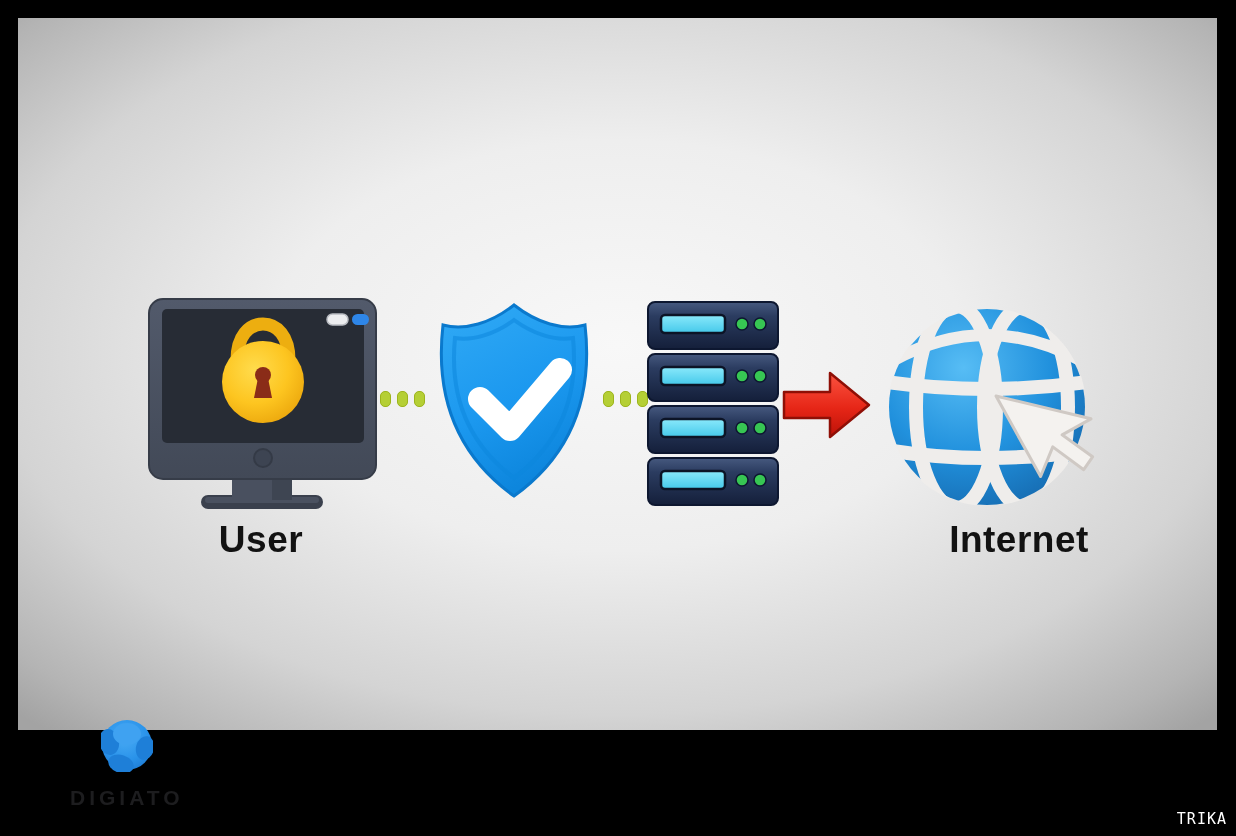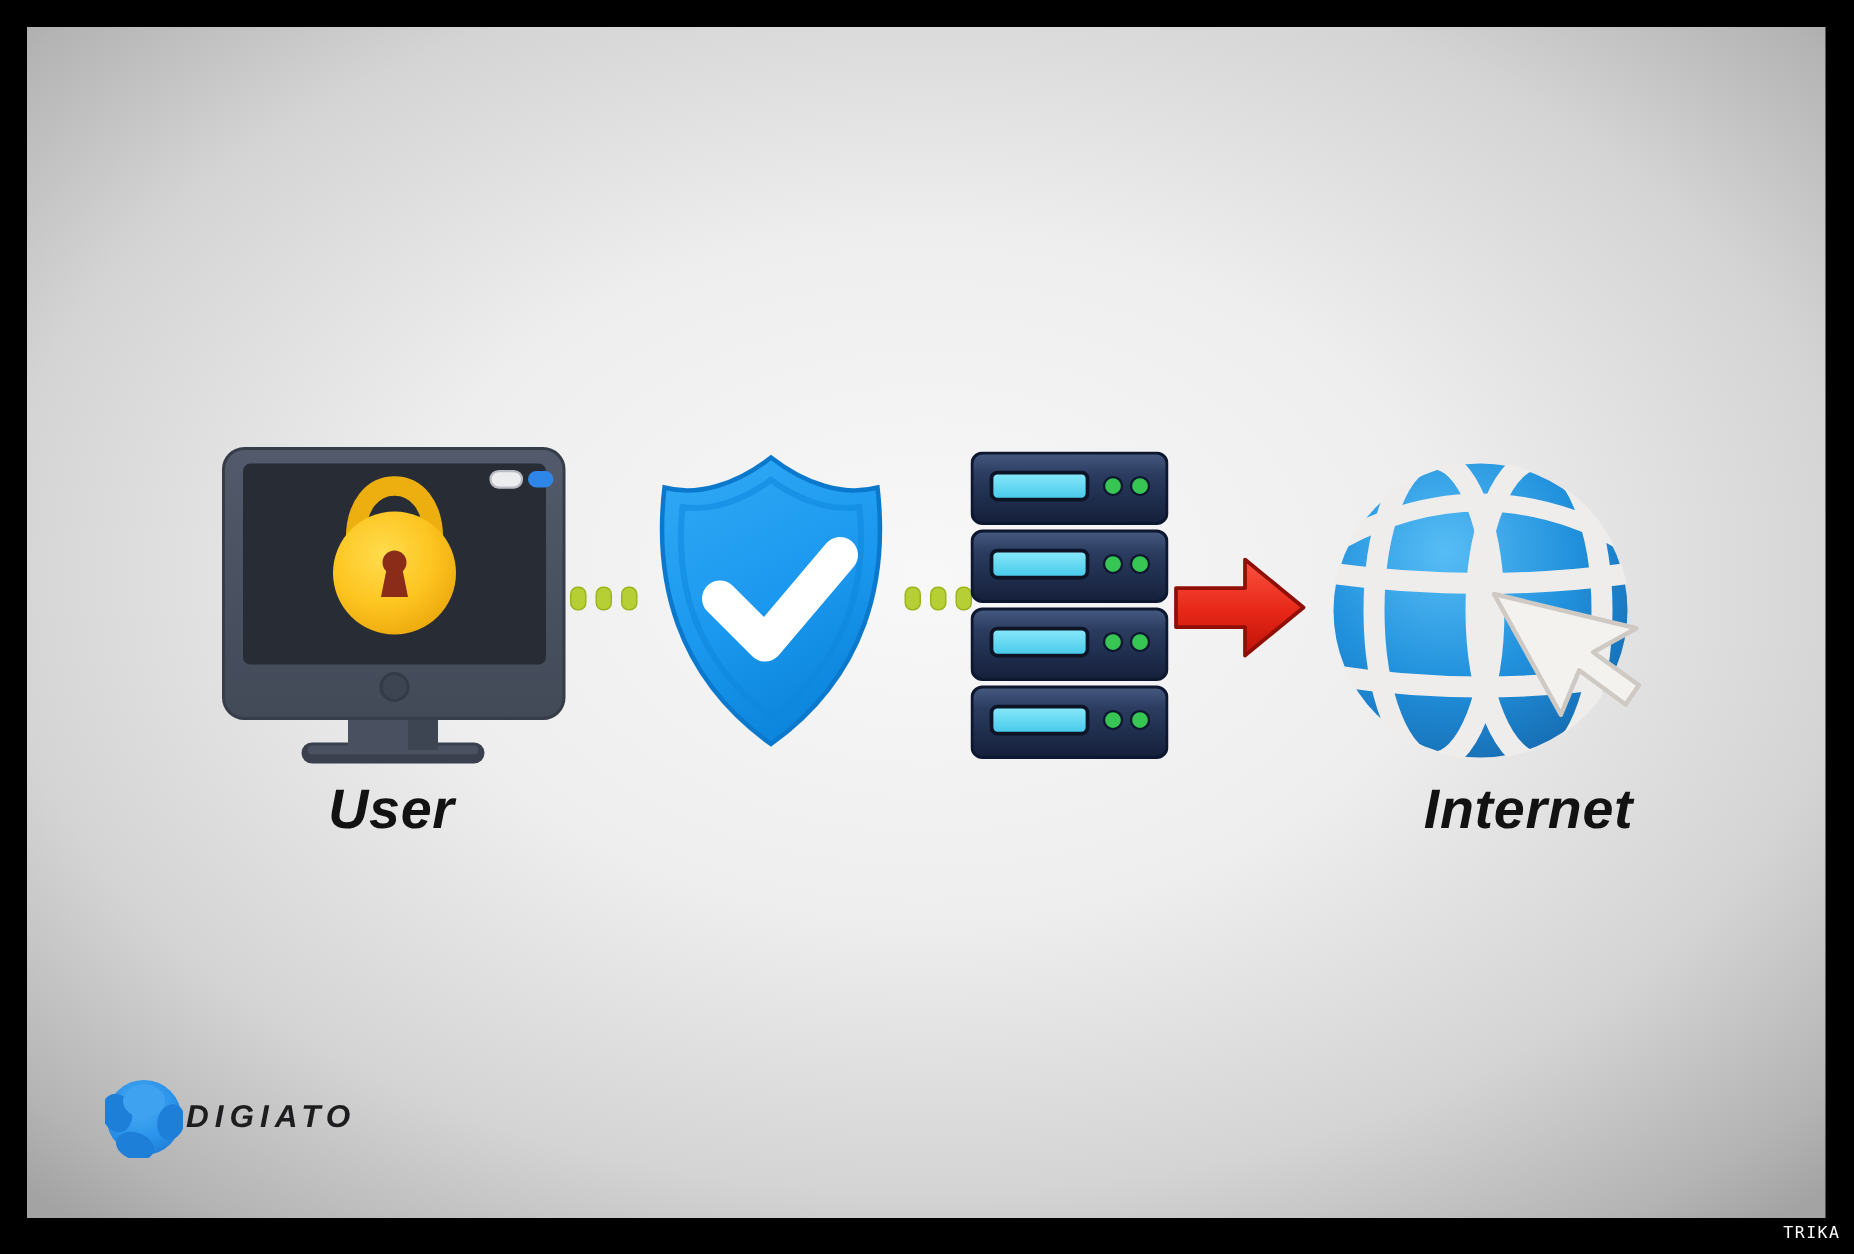--- a/index.html
+++ b/index.html
@@ -1,38 +1,37 @@
 <!DOCTYPE html>
 <html><head>
 <meta charset="utf-8">
 <style>
   html,body{margin:0;padding:0;}
   body{
     width:1236px;height:836px;position:relative;background:#000;
     font-family:"Liberation Sans", sans-serif;overflow:hidden;
   }
   .canvas{
-    position:absolute;left:18px;top:18px;width:1199px;height:794px;
+    position:absolute;left:18px;top:18px;width:1199px;height:712px;
     background:radial-gradient(ellipse 72% 72% at 50% 46%, #f8f8f8 0%, #eeeeee 40%, #d4d4d4 72%, #b4b4b4 92%, #a3a3a3 100%);
-    font-style:italic;
   }
   .abs{position:absolute;}
   .node-label{
     position:absolute;width:200px;text-align:center;
     font-size:37px;font-weight:bold;color:#121212;letter-spacing:0.5px;
   }
   .dots{position:absolute;display:flex;gap:6px;}
   .dot{width:11px;height:16px;border-radius:5px;background:#b5cf35;border:1px solid #9db41c;box-sizing:border-box;}
-  .logo{position:absolute;left:52px;top:700px;display:flex;align-items:center;gap:2px;}
+  .logo{position:absolute;left:52px;top:700px;display:flex;align-items:center;gap:14px;flex-direction:column;}
   .logo-text{
     font-size:21px;font-weight:bold;color:#1d1d1f;letter-spacing:4px;
   }
   .watermark{
     position:absolute;right:9px;bottom:8px;color:#ffffff;
-    font-family:"DejaVu Sans Mono", monospace;font-size:11px;letter-spacing:1px;
+    font-family:"DejaVu Sans Mono", monospace;font-size:15px;letter-spacing:1px;
   }
 </style>
 </head>
 <body>
 
 <div class="canvas">
 
   <svg class="abs" style="left:130px;top:280px;" width="230" height="216" viewBox="0 0 230 216">
     <defs>
       <radialGradient id="lockg" cx="40%" cy="35%" r="75%">

